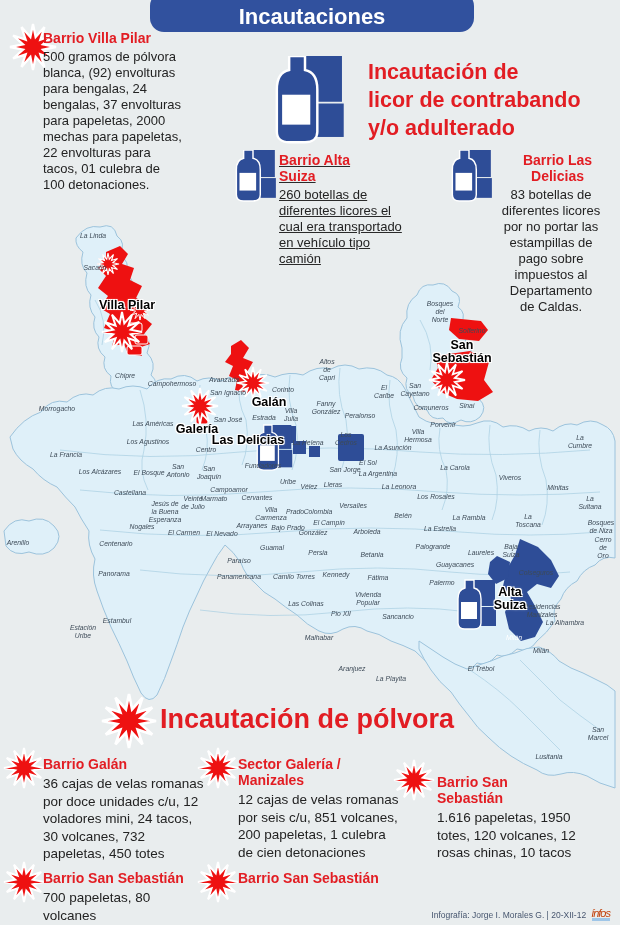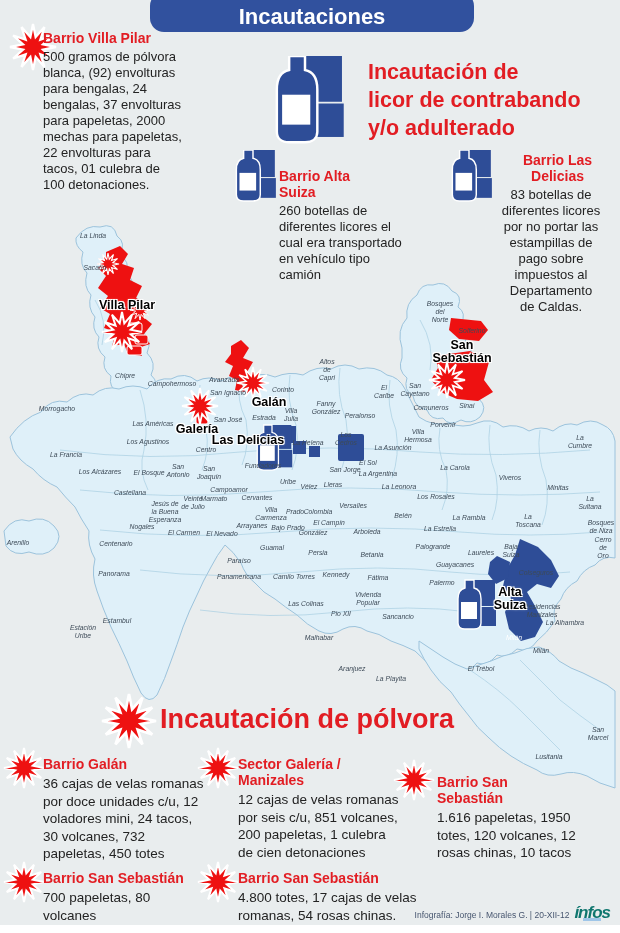--- a/index.html
+++ b/index.html
@@ -20,21 +20,21 @@
   .mlabel{position:absolute;transform:translate(-50%,-50%);font-style:italic;font-size:6.8px;
           line-height:1.15;color:#3d4a57;text-align:center;white-space:pre-line;}
   .mlabel.w{color:#fff;}
   .mlabel.bold{font-style:normal;font-weight:bold;font-size:12.5px;line-height:13px;color:#000;
      text-shadow:-1px -1px 0 #fff,1px -1px 0 #fff,-1px 1px 0 #fff,1px 1px 0 #fff,0 0 3px #fff;}
   .burst-svg{position:absolute;z-index:4;}
   .bottle-svg{position:absolute;z-index:4;}
   .footer{position:absolute;left:0;top:908px;width:610px;display:flex;justify-content:flex-end;
           align-items:center;gap:5px;z-index:5;}
   .credit{font-size:8.5px;color:#47566f;}
-  .logo{font-weight:bold;font-style:italic;font-size:17px;letter-spacing:-1px;color:#0f766e;line-height:10px;}
+  .logo{font-weight:normal;font-style:italic;font-size:11px;letter-spacing:-1px;color:#c2410c;line-height:10px;}
   .logo .bar{display:block;width:18px;height:3px;background:#9fc6e8;margin:0 auto;}
   .bottom-strip{position:absolute;left:0;top:925px;width:620px;height:8px;background:#ffffff;z-index:6;}
 </style>
 </head>
 <body>
 
 <div class="page">
 
   <svg class="mapsvg" viewBox="0 0 620 933" xmlns="http://www.w3.org/2000/svg">
     <defs>
@@ -270,21 +270,21 @@
   <svg class="bottle-svg" style="left:266px;top:56px" width="78" height="88" viewBox="0 0 44 50">
       <use href="#bottleset"></use>
     </svg>
   <div class="liq-head">Incautación de
 licor de contrabando
 y/o adulterado</div>
 
   <svg class="bottle-svg" style="left:230px;top:150px" width="46" height="52" viewBox="0 0 44 50">
       <use href="#bottleset"></use>
     </svg>
-  <div class="blk" style="left:279px;top:168px;width:152px;">
+  <div class="blk" style="left:279px;top:152px;width:152px;text-decoration:underline;">
     <h3 class="rtitle">Barrio Alta
 Suiza</h3>
     <p class="body13" style="width:140px;">260 botellas de
 diferentes licores el
 cual era transportado
 en vehículo tipo
 camión</p>
   </div>
 
   <svg class="bottle-svg" style="left:446px;top:150px" width="46" height="52" viewBox="0 0 44 50">
@@ -350,22 +350,20 @@
     <h3 class="rtitle">Barrio San Sebastián</h3>
     <p class="body135">700 papeletas, 80
 volcanes</p>
   </div>
 
   <svg class="burst-svg" style="left:196px;top:860px" width="44" height="44" viewBox="-22 -22 44 44">
       <use href="#burst" transform="scale(1.0)"></use>
     </svg>
   <div class="blk" style="left:238px;top:870px;width:215px;">
     <h3 class="rtitle">Barrio San Sebastián</h3>
-    <p class="body135">4.800 totes, 17 cajas de velas
-romanas, 54 rosas chinas.</p>
   </div>
 
   <div class="footer">
     <span class="credit">Infografía: Jorge I. Morales G. | 20-XII-12</span>
     <span class="logo">
       <span>ínfos</span>
       <span class="bar"></span>
     </span>
   </div>
 

